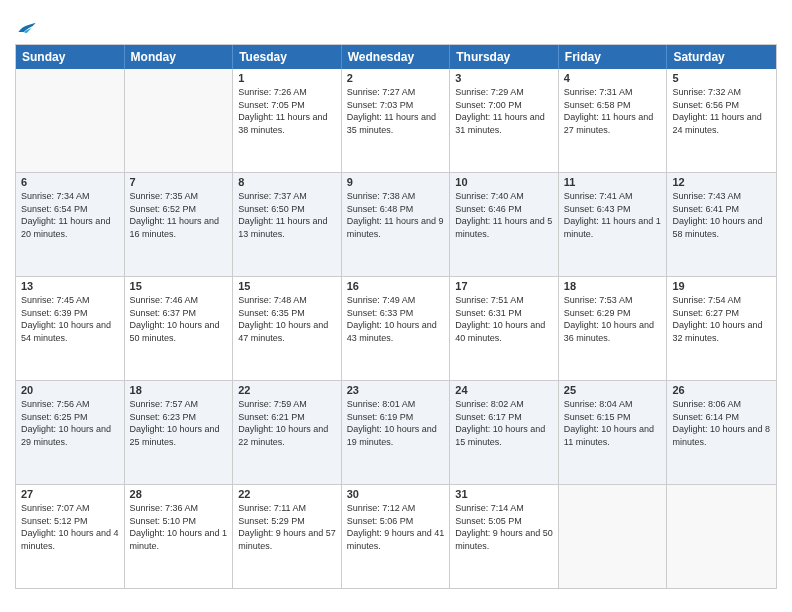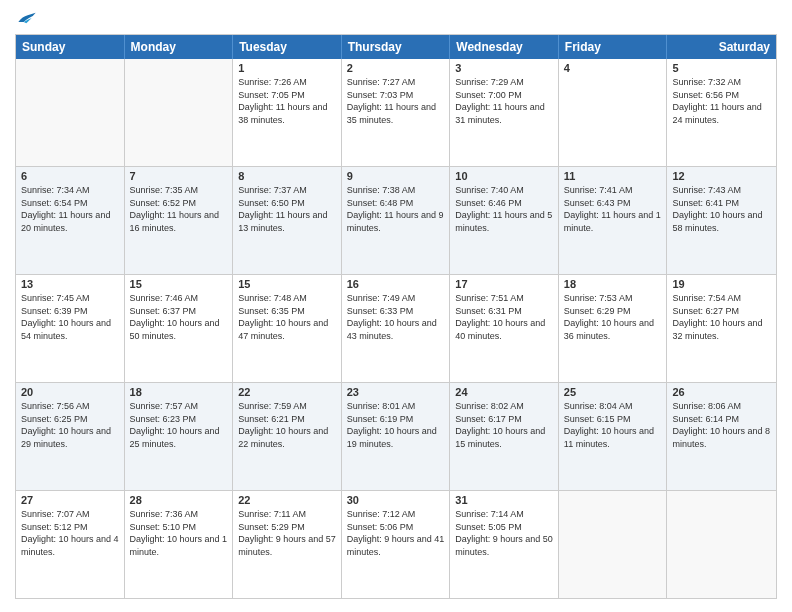--- a/index.html
+++ b/index.html
@@ -6,21 +6,21 @@
     body {
       font-family: Arial, sans-serif;
       background: #fff;
       width: 792px;
       height: 612px;
       overflow: hidden;
     }
     .page {
       width: 792px;
       height: 609px;
-      padding: 10px 15px;
+      padding: 20px 15px;
       display: flex;
       flex-direction: column;
     }
     .header {
       display: flex;
       justify-content: space-between;
       align-items: flex-start;
       margin-bottom: 8px;
     }
     .logo {
@@ -65,21 +65,21 @@
       grid-template-columns: repeat(7, 1fr);
       background: #2a6fb5;
     }
     .cal-header-cell {
       color: #fff;
       font-size: 12px;
       font-weight: bold;
       padding: 5px 6px;
       border-right: 1px solid #5090d0;
     }
-    .cal-header-cell:last-child { border-right: none; text-align: right; }
+    .cal-header-cell:last-child { border-right: none; }
     .cal-body {
       flex: 1;
       display: flex;
       flex-direction: column;
     }
     .cal-row {
       display: grid;
       grid-template-columns: repeat(7, 1fr);
       flex: 1;
       border-bottom: 1px solid #ccc;
@@ -127,22 +127,22 @@
       <div class="month-title"></div>
       <div class="location"></div>
     </div>
   </div>
 
   <div class="calendar">
     <div class="cal-header">
     <div class="cal-header-cell">Sunday</div>
         <div class="cal-header-cell">Monday</div>
         <div class="cal-header-cell">Tuesday</div>
+        <div class="cal-header-cell">Wednesday</div>
         <div class="cal-header-cell">Thursday</div>
-        <div class="cal-header-cell">Wednesday</div>
         <div class="cal-header-cell">Friday</div>
         <div class="cal-header-cell">Saturday</div>
       </div>
     <div class="cal-body">
     <div class="cal-row">
           <div class="cal-cell empty"></div>
           <div class="cal-cell empty"></div>
           <div class="cal-cell">
             <span class="day-num">1</span>
             <div class="day-info">
@@ -162,20 +162,25 @@
           <div class="cal-cell">
             <span class="day-num">3</span>
             <div class="day-info">
               <div>Sunrise: 7:29 AM</div>
               <div>Sunset: 7:00 PM</div>
               <div>Daylight: 11 hours and 31 minutes.</div>
             </div>
           </div>
           <div class="cal-cell">
             <span class="day-num">4</span>
+            <div class="day-info">
+              <div>Sunrise: 7:31 AM</div>
+              <div>Sunset: 6:58 PM</div>
+              <div>Daylight: 11 hours and 27 minutes.</div>
+            </div>
           </div>
           <div class="cal-cell">
             <span class="day-num">5</span>
             <div class="day-info">
               <div>Sunrise: 7:32 AM</div>
               <div>Sunset: 6:56 PM</div>
               <div>Daylight: 11 hours and 24 minutes.</div>
             </div>
           </div>
         </div>

